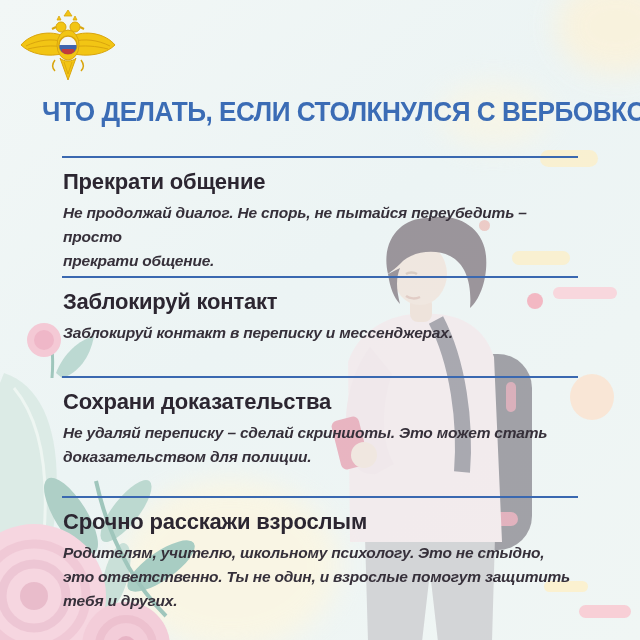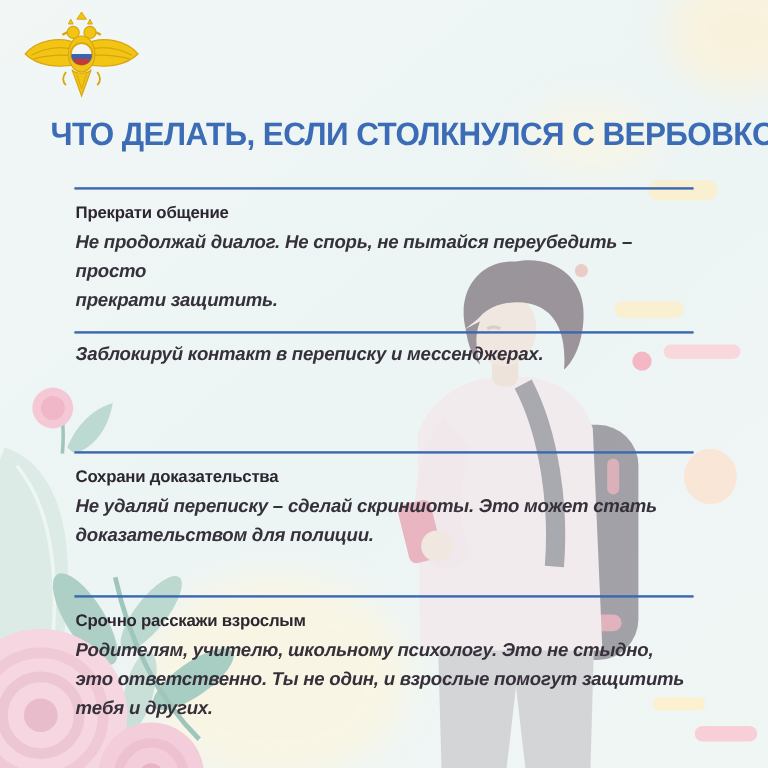--- a/index.html
+++ b/index.html
@@ -30,21 +30,21 @@
   
   .title{
     position:absolute;left:42px;top:97px;width:560px;margin:0;
     font-size:27px;font-weight:700;letter-spacing:-.5px;line-height:1.15;
     color:#3b6cb5;transform:scaleX(.97);transform-origin:left center;white-space:nowrap;
   }
   
   .section{position:absolute;left:62px;width:516px;border-top:2px solid #3a68b0;}
   .sec1{top:156px;} .sec2{top:276px;} .sec3{top:376px;} .sec4{top:496px;}
   .sec-heading{
-    margin:11px 0 0 1px;font-size:14px;font-weight:700;letter-spacing:-.2px;
+    margin:11px 0 0 1px;font-size:22px;font-weight:700;letter-spacing:-.2px;
     color:#2c2631;
   }
   .sec-body{
     margin:6px 0 0 1px;font-size:15.5px;font-weight:700;font-style:italic;
     letter-spacing:-.2px;line-height:24px;color:#36303a;white-space:pre-line;
   }
 </style>
 </head>
 <body>
 
@@ -138,24 +138,25 @@
     <path d="M42,50 L50,72 L58,50 C55,54 45,54 42,50 Z" fill="#f2c514" stroke="#d9a50e" stroke-width="1"></path>
     <path d="M46,54 L50,66 M54,54 L50,66" stroke="#d9a50e" stroke-width=".8" fill="none"></path>
     <path d="M37,52 C34,56 34,60 37,63 M63,52 C66,56 66,60 63,63" stroke="#d9a50e" stroke-width="1.5" fill="none"></path>
   </svg>
 
   <h1 class="title">ЧТО ДЕЛАТЬ, ЕСЛИ СТОЛКНУЛСЯ С ВЕРБОВКОЙ?</h1>
 
   <section class="section sec1">
     <h2 class="sec-heading">Прекрати общение</h2>
     <p class="sec-body">Не продолжай диалог. Не спорь, не пытайся переубедить – просто
-прекрати защитить.</p>
+прекрати общение.</p>
   </section>
 
   <section class="section sec2">
+    <h2 class="sec-heading">Заблокируй контакт</h2>
     <p class="sec-body">Заблокируй контакт в переписку и мессенджерах.</p>
   </section>
 
   <section class="section sec3">
     <h2 class="sec-heading">Сохрани доказательства</h2>
     <p class="sec-body">Не удаляй переписку – сделай скриншоты. Это может стать
 доказательством для полиции.</p>
   </section>
 
   <section class="section sec4">

